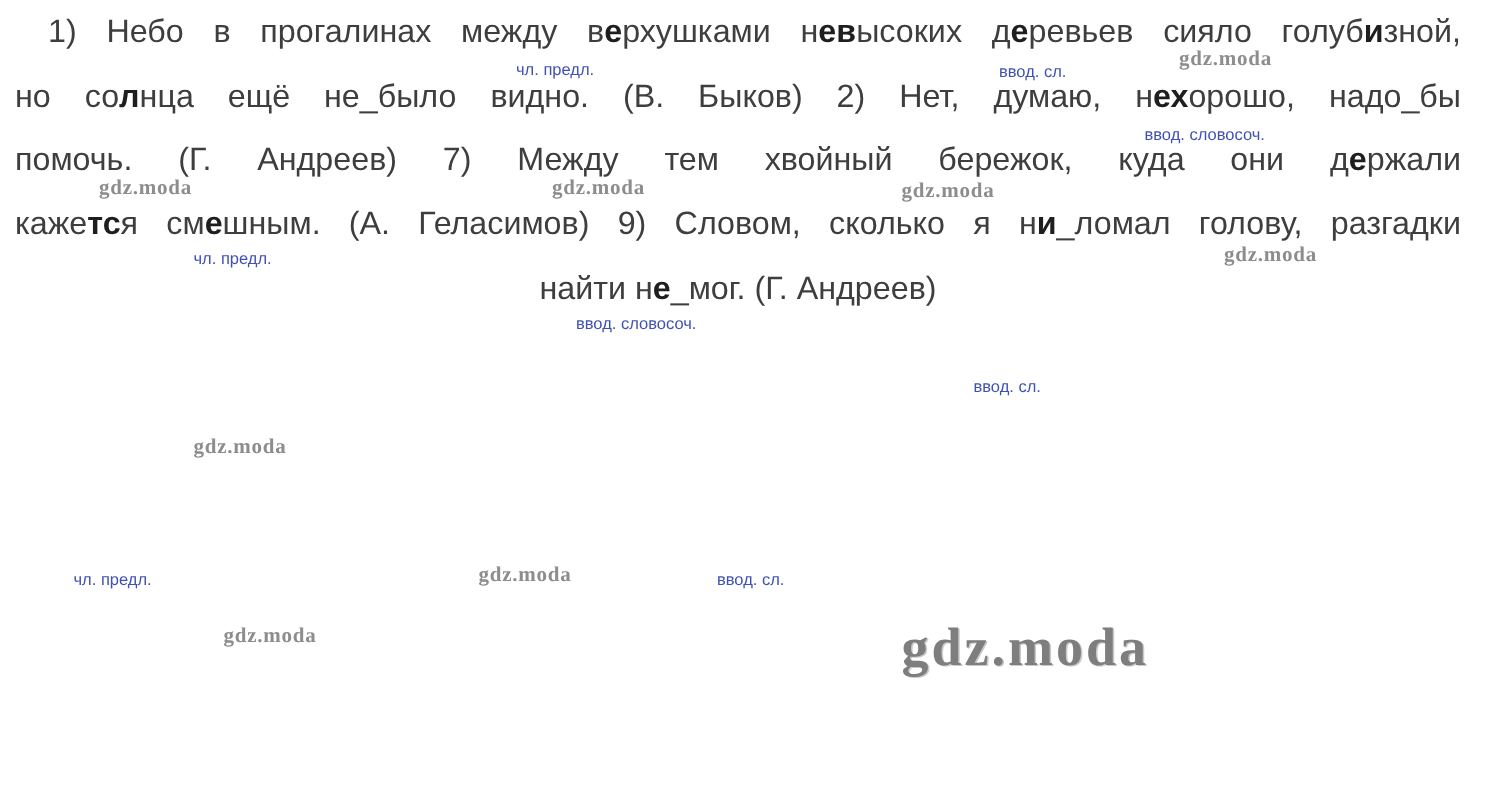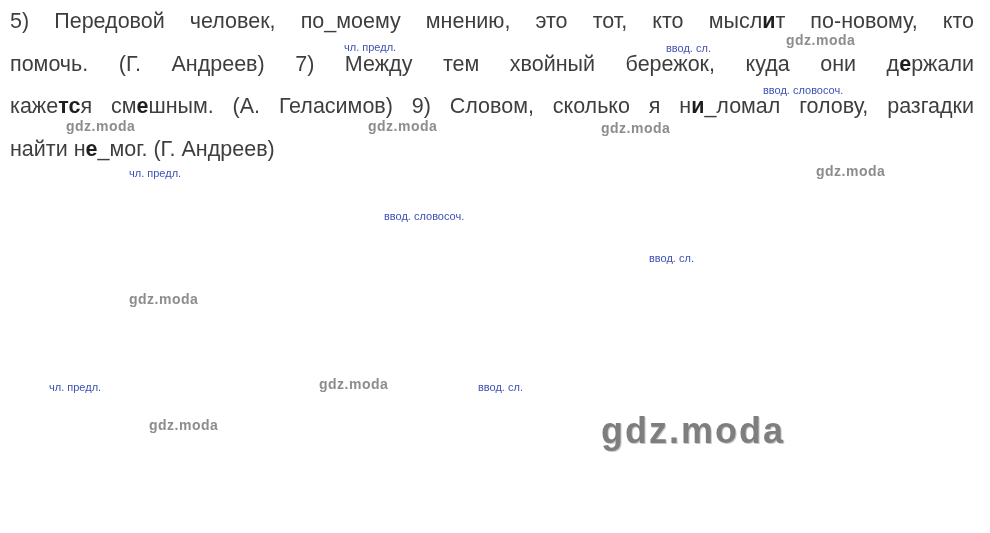--- a/index.html
+++ b/index.html
@@ -11,56 +11,57 @@
     color:#3e3e3e;
     overflow:hidden;
   }
   #text-block{position:absolute;left:0;top:0;right:0;}
   .line{
     padding:0 16px 0 10px;
     height:42.7px;
     line-height:42.7px;
     font-size:21.5px;
     white-space:pre-wrap;
-    text-align:left;
+    text-align:center;
   }
   .line.j{text-align:justify;text-align-last:justify;}
   .line.indent{text-indent:22px;}
   .line b{font-weight:700;color:#1e1e1e;}
   #overlay{position:absolute;left:16px;top:0;width:990px;height:533px;pointer-events:none;}
   .annotation{
     position:absolute;
     font-size:11px;
     line-height:11px;
     color:#3f51b5;
     white-space:nowrap;
     font-family:"Liberation Sans",sans-serif;
   }
   .wm{
     position:absolute;
-    font-family:Liberation Sans, sans-serif;
+    font-family:Liberation Serif, serif;
     font-weight:bold;
     color:#8d8d8d;
     white-space:nowrap;
     letter-spacing:0.5px;
   }
   .wm.small{font-size:14px;line-height:14px;}
   .wm.large{
     font-size:36px;line-height:38px;
     color:#7e7e7e;
     text-shadow:1px 1px 0 #c9c9c9;
     letter-spacing:2px;
   }
 </style>
 </head>
 <body>
 
 <div class="page">
   <div id="text-block">
-      <div class="line j"><span>5) Передовой человек, по_моему мнению, это тот, кто мысл</span><b>и</b><span>т по-новому, кто</span></div>
+      <div class="line j indent"><span>1) Небо в прогалинах между в</span><b>е</b><span>рхушками н</span><b>ев</b><span>ысоких д</span><b>е</b><span>ревьев сияло голуб</span><b>и</b><span>зной,</span></div>
+      <div class="line j"><span>но со</span><b>л</b><span>нца ещё не_было видно. (В. Быков) 2) Нет, думаю, н</span><b>ех</b><span>орошо, надо_бы</span></div>
       <div class="line j"><span>помочь. (Г. Андреев) 7) Между тем хвойный бережок, куда они д</span><b>е</b><span>ржали</span></div>
       <div class="line j"><span>каже</span><b>тс</b><span>я см</span><b>е</b><span>шным. (А. Геласимов) 9) Словом, сколько я н</span><b>и</b><span>_ломал голову, разгадки</span></div>
       <div class="line"><span>найти н</span><b>е</b><span>_мог. (Г. Андреев)</span></div>
     </div>
   <div id="overlay">
       <span class="annotation" style="left: 328px; top: 42px;">чл. предл.</span>
       <span class="annotation" style="left: 650px; top: 43px;">ввод. сл.</span>
       <span class="annotation" style="left: 747px; top: 85px;">ввод. словосоч.</span>
       <span class="annotation" style="left: 113px; top: 168px;">чл. предл.</span>
       <span class="annotation" style="left: 368px; top: 211px;">ввод. словосоч.</span>

